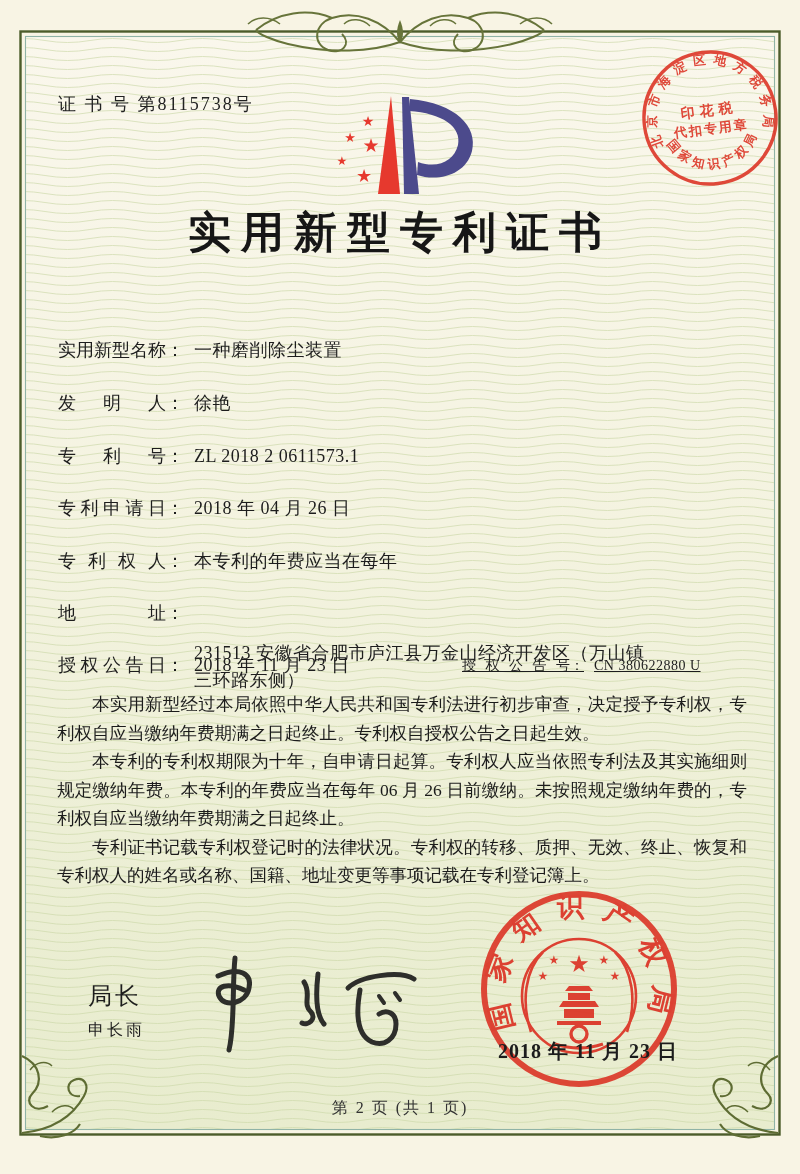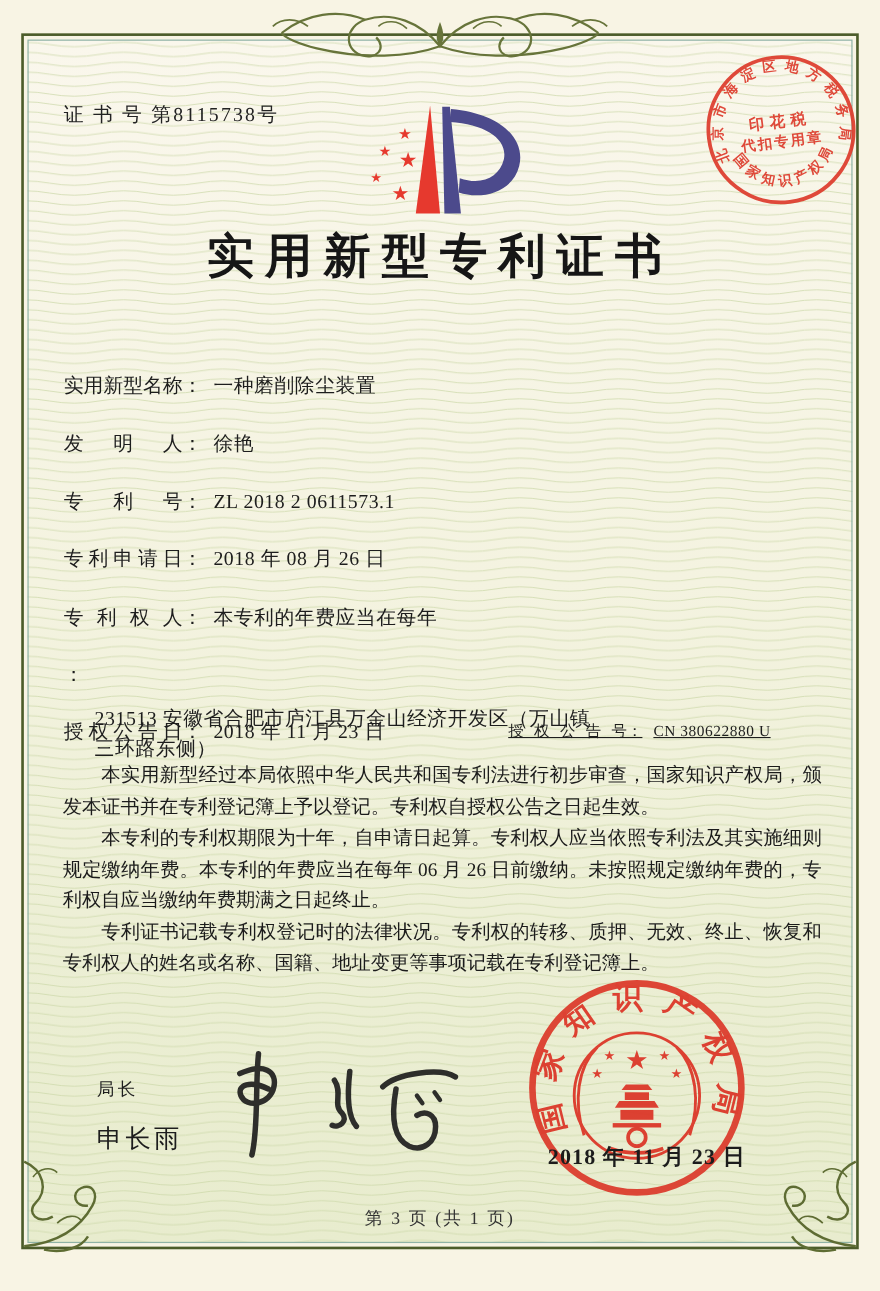--- a/index.html
+++ b/index.html
@@ -26,22 +26,22 @@
   }
   .fcolon{flex:none;margin-right:10px;}
   .fvalue{letter-spacing:0.5px;}
   .fvalue.addr{width:455px;margin-top:40px;}
   .grant-right{position:absolute;left:404px;top:0;display:flex;font-size:14px;text-decoration:underline;}
   .paras{
     position:absolute;left:57px;top:690px;width:690px;z-index:2;
     font-size:17.5px;line-height:28.5px;text-align:justify;color:#1b1b1b;
   }
   .paras p{margin:0;text-indent:2em;}
-  .signer-title{left:88px;top:980px;font-size:16px;letter-spacing:3px;}
-  .signer-name{left:88px;top:1020px;font-size:23px;letter-spacing:3px;}
+  .signer-title{left:88px;top:980px;font-size:24px;letter-spacing:3px;}
+  .signer-name{left:88px;top:1020px;font-size:16px;letter-spacing:3px;}
   .signature{left:198px;top:946px;z-index:2;}
   .officeseal{left:466px;top:880px;z-index:3;}
   .sealdate{
     left:498px;top:1038px;width:180px;text-align:center;z-index:4;
     font-size:20px;letter-spacing:1px;color:#1c1c1c;font-weight:bold;
   }
   .footer{left:0;top:1098px;width:800px;text-align:center;font-size:16px;letter-spacing:2px;color:#333;}
   .sealtext{font-family:"Liberation Serif","DejaVu Serif",serif;font-weight:bold;}
 </style>
 </head>
@@ -131,45 +131,46 @@
       <span class="fvalue">徐艳</span>
   </div>
   <div class="frow" style="top:443px">
     <span class="flabel">专利号</span>
       <span class="fcolon">：</span>
       <span class="fvalue">ZL 2018 2 0611573.1</span>
   </div>
   <div class="frow" style="top:495px">
     <span class="flabel">专利申请日</span>
       <span class="fcolon">：</span>
-      <span class="fvalue">2018 年 08 月 26 日</span>
+      <span class="fvalue">2018 年 04 月 26 日</span>
   </div>
   <div class="frow" style="top:548px">
     <span class="flabel">专利权人</span>
       <span class="fcolon">：</span>
       <span class="fvalue">本专利的年费应当在每年</span>
   </div>
   <div class="frow" style="top:600px">
+    <span class="flabel">地址</span>
       <span class="fcolon">：</span>
       <span class="fvalue addr">231513 安徽省合肥市庐江县万金山经济开发区（万山镇三环路东侧）</span>
   </div>
 
   <div class="frow" style="top:652px;width:690px">
     <span class="flabel">授权公告日</span>
       <span class="fcolon">：</span>
       <span class="fvalue">2018 年 11 月 23 日</span>
     <span class="grant-right">
       <span class="flabel">授权公告号</span>
         <span class="fcolon">：</span>
         <span class="fvalue">CN 380622880 U</span>
     </span>
   </div>
 
   <div class="paras">
-    <p>本实用新型经过本局依照中华人民共和国专利法进行初步审查，国家知识产权局，颁发本证书并在专利登记簿上予以登记。专利权自授权公告之日起生效。</p>
+    <p>本实用新型经过本局依照中华人民共和国专利法进行初步审查，决定授予专利权，专利权自应当缴纳年费期满之日起终止。专利权自授权公告之日起生效。</p>
     <p>本专利的专利权期限为十年，自申请日起算。专利权人应当依照专利法及其实施细则规定缴纳年费。本专利的年费应当在每年 06 月 26 日前缴纳。未按照规定缴纳年费的，专利权自应当缴纳年费期满之日起终止。</p>
     <p>专利证书记载专利权登记时的法律状况。专利权的转移、质押、无效、终止、恢复和专利权人的姓名或名称、国籍、地址变更等事项记载在专利登记簿上。</p>
   </div>
 
   <div class="layer signer-title">局长</div>
   <div class="layer signer-name">申长雨</div>
 
   <svg class="layer signature" width="240" height="118" viewBox="0 0 240 118">
     <g fill="none" stroke="#1a1a1a" stroke-width="5" stroke-linecap="round" opacity="0.9">
       <path d="M20,30 C42,20 54,28 51,42 C48,58 26,62 21,50 C17,40 30,36 46,44"></path>
@@ -209,15 +210,15 @@
         <circle cx="113" cy="154" r="8" fill="none" stroke-width="3.4"></circle>
         <path d="M65,152 C55,122 59,90 77,72" fill="none" stroke-width="2.6"></path>
         <path d="M161,152 C171,122 167,90 149,72" fill="none" stroke-width="2.6"></path>
         <path d="M89,164 Q113,172 137,164" fill="none" stroke-width="3.4"></path>
       </g>
     </g>
   </svg>
 
   <div class="layer sealdate">2018 年 11 月 23 日</div>
 
-  <div class="layer footer">第 3 页 (共 1 页)</div>
+  <div class="layer footer">第 2 页 (共 1 页)</div>
 
 </div>
 
 </body></html>

